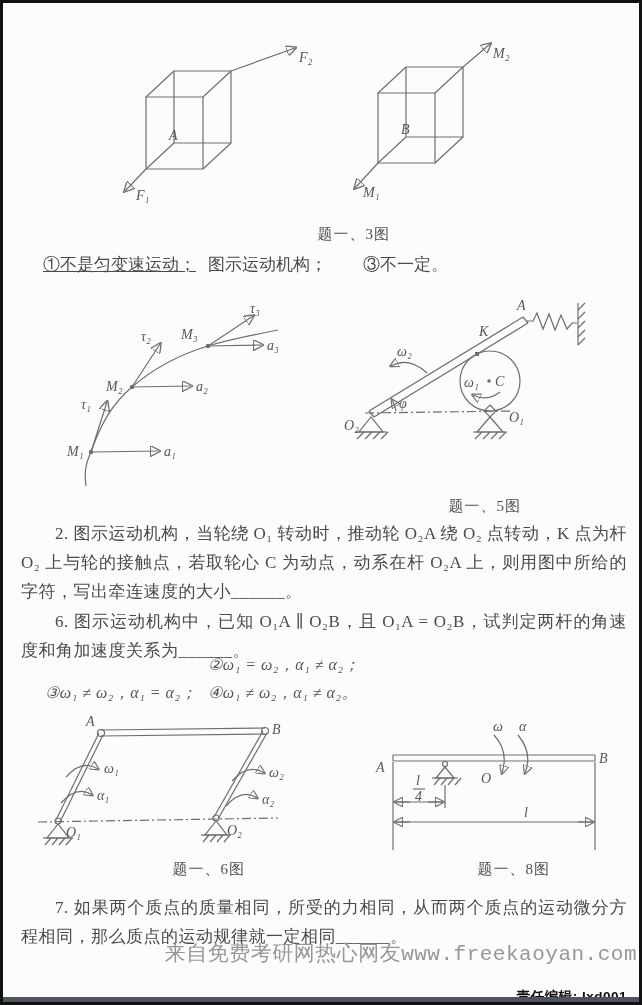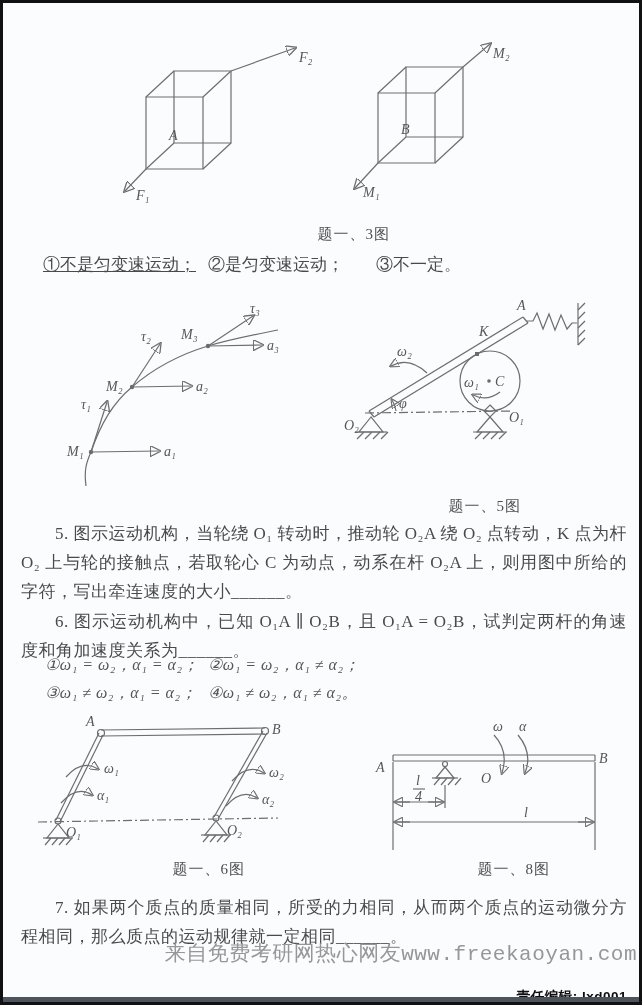--- a/index.html
+++ b/index.html
@@ -69,22 +69,22 @@
     </g>
     <line x1="420" y1="39" x2="447" y2="16" marker-end="url(#ah3)"></line>
     <text class="lbl" x="450" y="30">M₂</text>
     <line x1="335" y1="135" x2="312" y2="160" marker-end="url(#ah3)"></line>
     <text class="lbl" x="320" y="169">M₁</text>
   </svg>
   <div class="cap" style="left:247px;top:222px;">题一、3图</div>
 
   <div class="optline">
     <span style="left:40px;top:250px;text-decoration:underline;">①不是匀变速运动；</span>
-    <span style="left:205px;top:250px;">②是匀变速运动；</span>
-    <span style="left:360px;top:250px;margin-left:13px;">③不一定。</span>
+    <span style="left:205px;top:250px;">图示运动机构；</span>
+    <span style="left:360px;top:250px;">③不一定。</span>
   </div>
 
   <svg class="abs" style="left:50px;top:300px;" width="285" height="196" viewBox="0 0 285 196">
     <defs>
       <marker id="ah4" viewBox="0 0 10 10" refX="8" refY="5" markerWidth="9" markerHeight="9" orient="auto-start-reverse">
         <path d="M0,0 L10,5 L0,10 z" fill="#6b6b6b" stroke="none"></path>
       </marker>
     </defs>
     <path d="M 33 183 C 31 168 33 160 38 149 C 48 120 60 100 79 84 C 100 66 125 52 155 43 C 178 36 205 31 225 27"></path>
     <circle class="dot" cx="38" cy="149" r="2.2"></circle>
@@ -164,24 +164,23 @@
     <text class="lbl" x="136" y="38">K</text>
     <text class="lbl" x="54" y="58">ω₂</text>
     <text class="lbl" x="56" y="110">φ</text>
     <text class="lbl" x="121" y="89">ω₁</text>
     <text class="lbl" x="152" y="88">C</text>
     <text class="lbl" x="1" y="132">O₂</text>
     <text class="lbl" x="166" y="124">O₁</text>
   </svg>
   <div class="cap" style="left:378px;top:494px;">题一、5图</div>
 
-  <div class="q" style="top:516px;">5. 图示运动机构，当轮绕 O₁ 转动时，推动轮 O₂A 绕 O₂ 点转动，K 点为杆 O₂ 上与轮的接触点，若取轮心 C 为动点，动系在杆 O₂A 上，则用图中所给的字符，写出牵连速度的大小______。</div>
+  <div class="q" style="top:516px;">2. 图示运动机构，当轮绕 O₁ 转动时，推动轮 O₂A 绕 O₂ 点转动，K 点为杆 O₂ 上与轮的接触点，若取轮心 C 为动点，动系在杆 O₂A 上，则用图中所给的字符，写出牵连速度的大小______。</div>
 
   <div class="q" style="top:604px;">6. 图示运动机构中，已知 O₁A ∥ O₂B，且 O₁A = O₂B，试判定两杆的角速度和角加速度关系为______。</div>
-  <span class="mopt" style="left:42px;top:652px;">①ω₁ = ω₂，α₁ = α₂；</span>
   <span class="mopt" style="left:205px;top:652px;">②ω₁ = ω₂，α₁ ≠ α₂；</span>
   <span class="mopt" style="left:42px;top:680px;text-align:right;">③ω₁ ≠ ω₂，α₁ = α₂；</span>
   <span class="mopt" style="left:205px;top:680px;">④ω₁ ≠ ω₂，α₁ ≠ α₂。</span>
 
   <svg class="abs" style="left:35px;top:708px;" width="290" height="148" viewBox="0 0 290 148">
     <defs>
       <marker id="ah6" viewBox="0 0 10 10" refX="8" refY="5" markerWidth="8" markerHeight="8" orient="auto-start-reverse">
         <path d="M0,0 L10,5 L0,10 z" fill="#6b6b6b" stroke="none"></path>
       </marker>
     </defs>

